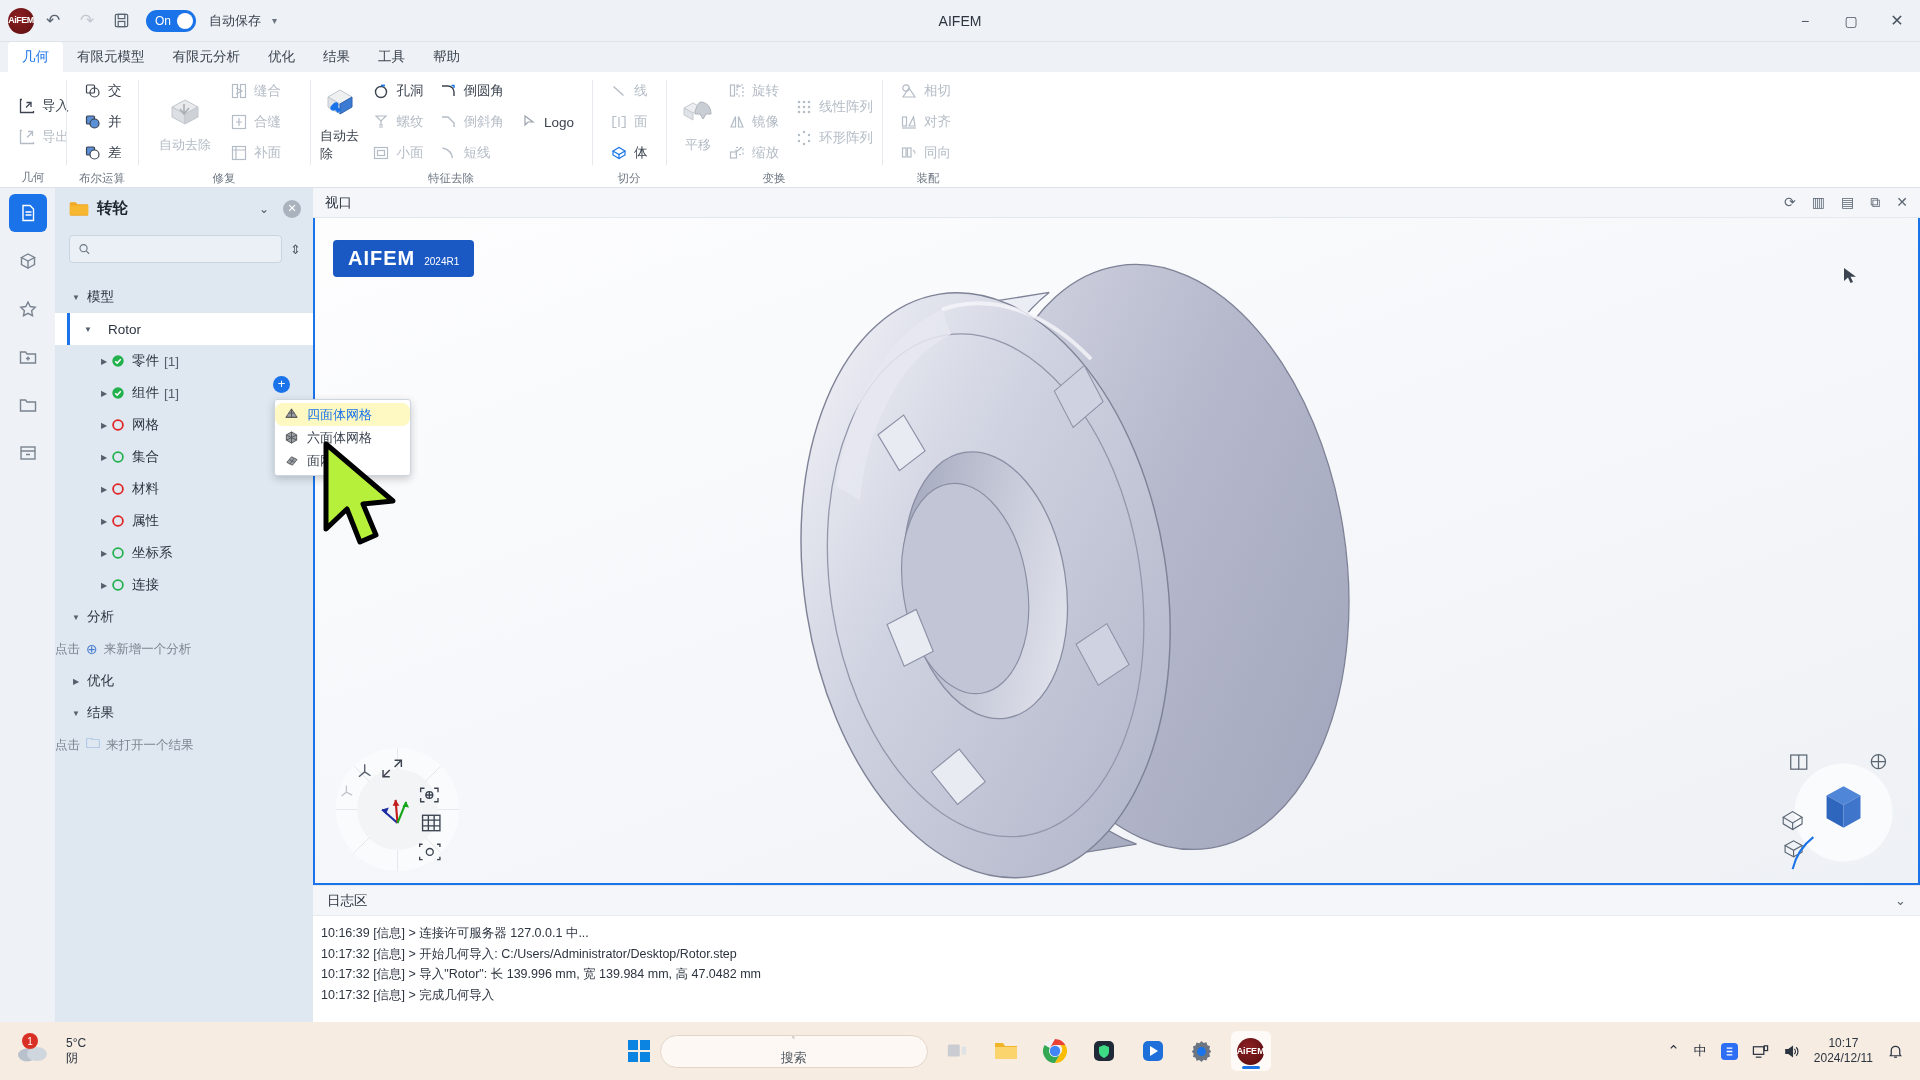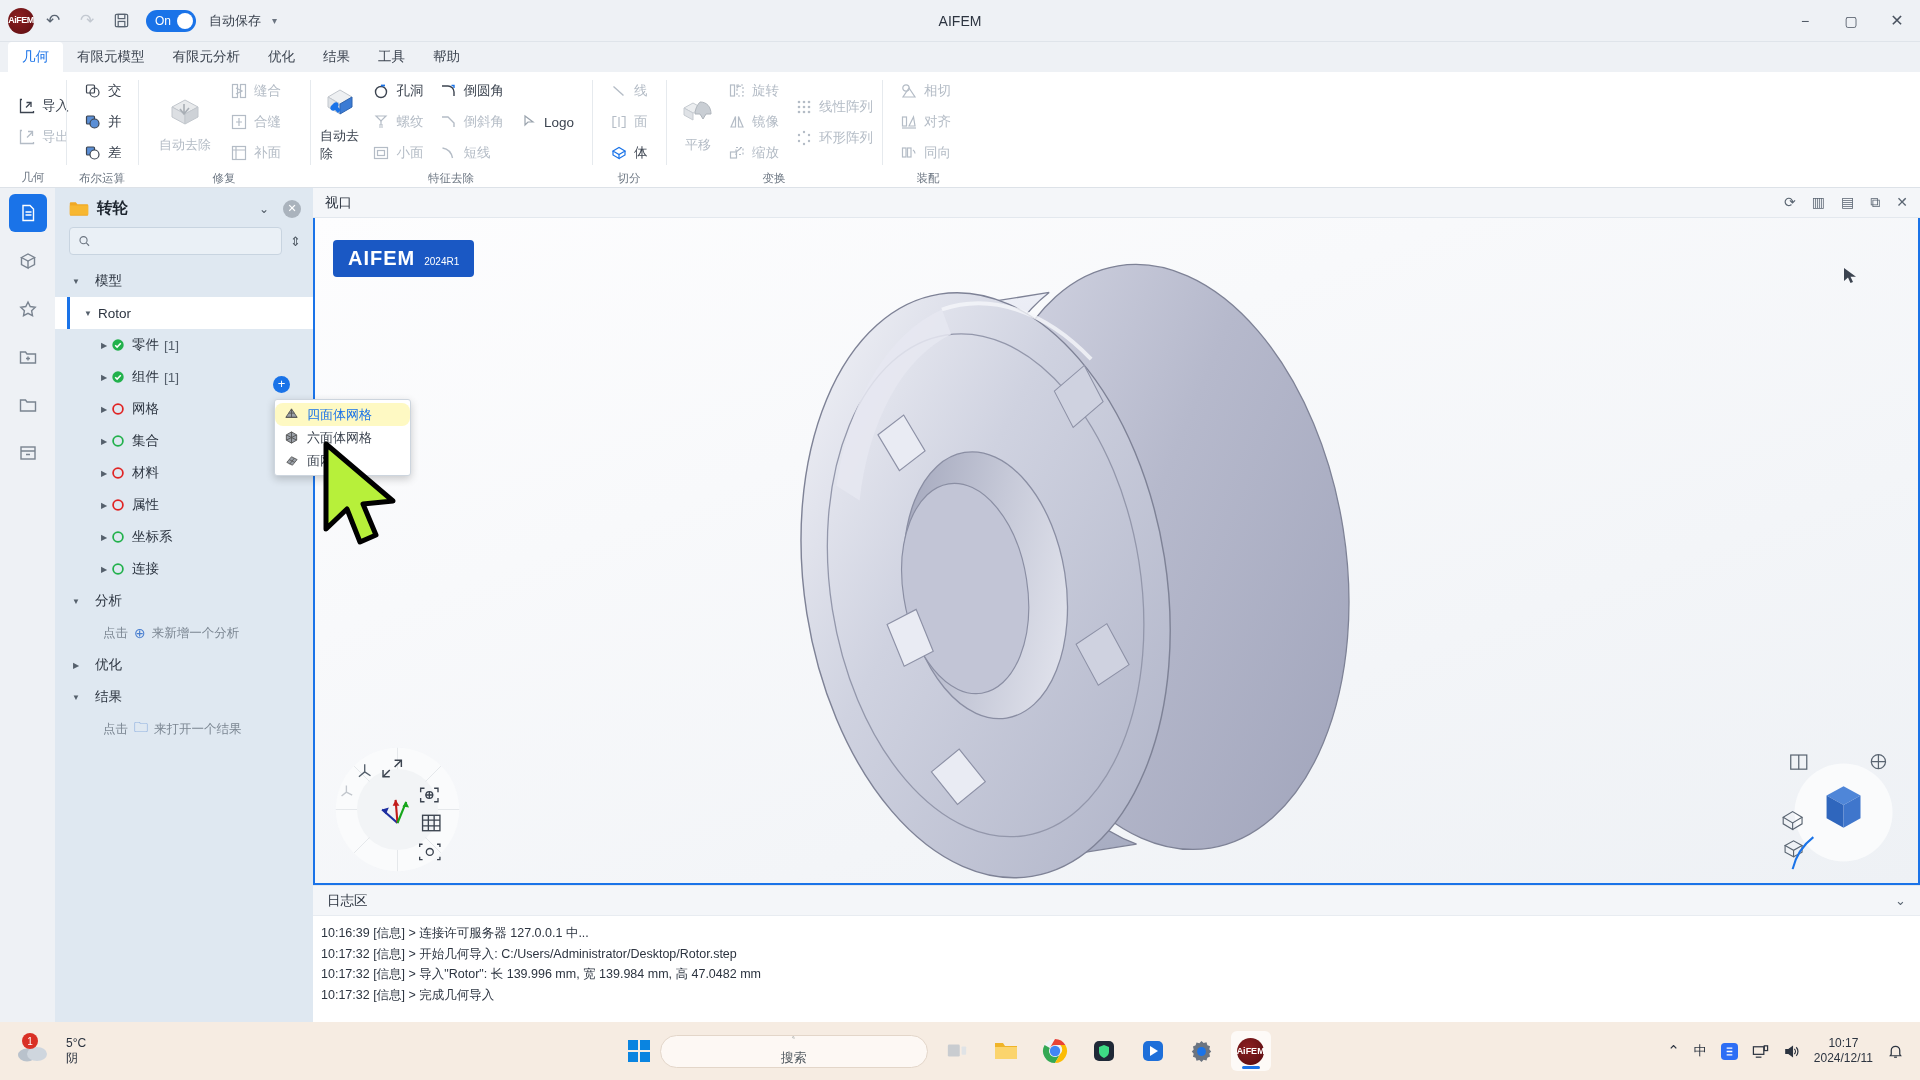--- a/index.html
+++ b/index.html
@@ -99,20 +99,21 @@
   .rail-btn {
     width: 38px; height: 38px; border-radius: 6px; display: flex;
     align-items: center; justify-content: center; color: #7a8490;
   }
   .rail-btn.active { background: #1a73e8; color: #fff; }
 
   
   .tree-panel {
     width: 258px; background: #dfe8f1; display: flex; flex-direction: column;
     position: relative;
+    gap: 8px;
   }
   .tree-head {
     display: flex; align-items: center; gap: 8px; padding: 10px 12px 8px 14px;
   }
   .folder-ico { width: 20px; height: 16px; flex: none; }
   .tree-title { font-size: 15.5px; font-weight: bold; color: #1c242e; flex: 1; }
   .head-caret { color: #4f5964; font-size: 12px; }
   .head-close {
     width: 18px; height: 18px; border-radius: 50%; background: #aab3bd;
     color: #fff; font-size: 11px; display: flex; align-items: center;
@@ -134,24 +135,24 @@
   .t-row.selected::before {
     content: ""; position: absolute; left: 12px; top: 0; bottom: 0; width: 3px;
     background: #1a73e8;
   }
   .tri { width: 14px; text-align: center; font-size: 8px; color: #55606c; flex: none; }
   .tri.down { font-size: 8px; }
   .status-dot { width: 14px; height: 14px; flex: none; margin-right: 7px; }
   .t-label { white-space: nowrap; }
   .t-count { color: #55606c; margin-left: 5px; }
   .sec-row { display: flex; align-items: center; height: 32px; padding-left: 14px; }
-  .sec-label { font-size: 13.5px; color: #2c3440; margin-left: 12px; }
+  .sec-label { font-size: 13.5px; color: #2c3440; margin-left: 4px; }
   .hint-row {
     display: flex; align-items: center; gap: 6px; height: 32px;
-    padding-left: 48px; font-size: 12.5px; color: #7b8692;
+    font-size: 12.5px; color: #7b8692;
   }
   .hint-plus { color: #4a7fd0; font-size: 14px; }
   .add-fab {
     position: absolute; width: 17px; height: 17px; border-radius: 50%;
     background: #1a73e8; color: #fff; font-size: 13px; line-height: 15px;
     text-align: center; left: 273px; top: 188px; z-index: 40;
   }
 
   
   .ctx-menu {
@@ -627,21 +628,21 @@
     </div>
 
     <div class="tree-body">
       <div class="sec-row">
         <span class="tri down">▼</span>
         <span class="sec-label">模型</span>
       </div>
 
       <div class="t-row selected" style="padding-left:26px">
         <span class="tri down">▼</span>
-        <span class="t-label" style="margin-left:3px">Rotor</span>
+        <span class="t-label" style="margin-left:13px">Rotor</span>
       </div>
 
       <div class="t-row" style="padding-left:42px">
         <span class="tri">▶</span>
         <svg class="status-dot" viewBox="0 0 16 16">
           <circle cx="8" cy="8" r="6.5" fill="#22b14c"></circle>
             <path d="M4.8 8.2 7 10.4l4.2-4.4" stroke="#fff" stroke-width="1.7" fill="none"></path>
         </svg>
         <span class="t-label">零件</span>
         <span class="t-count">[1]</span>

